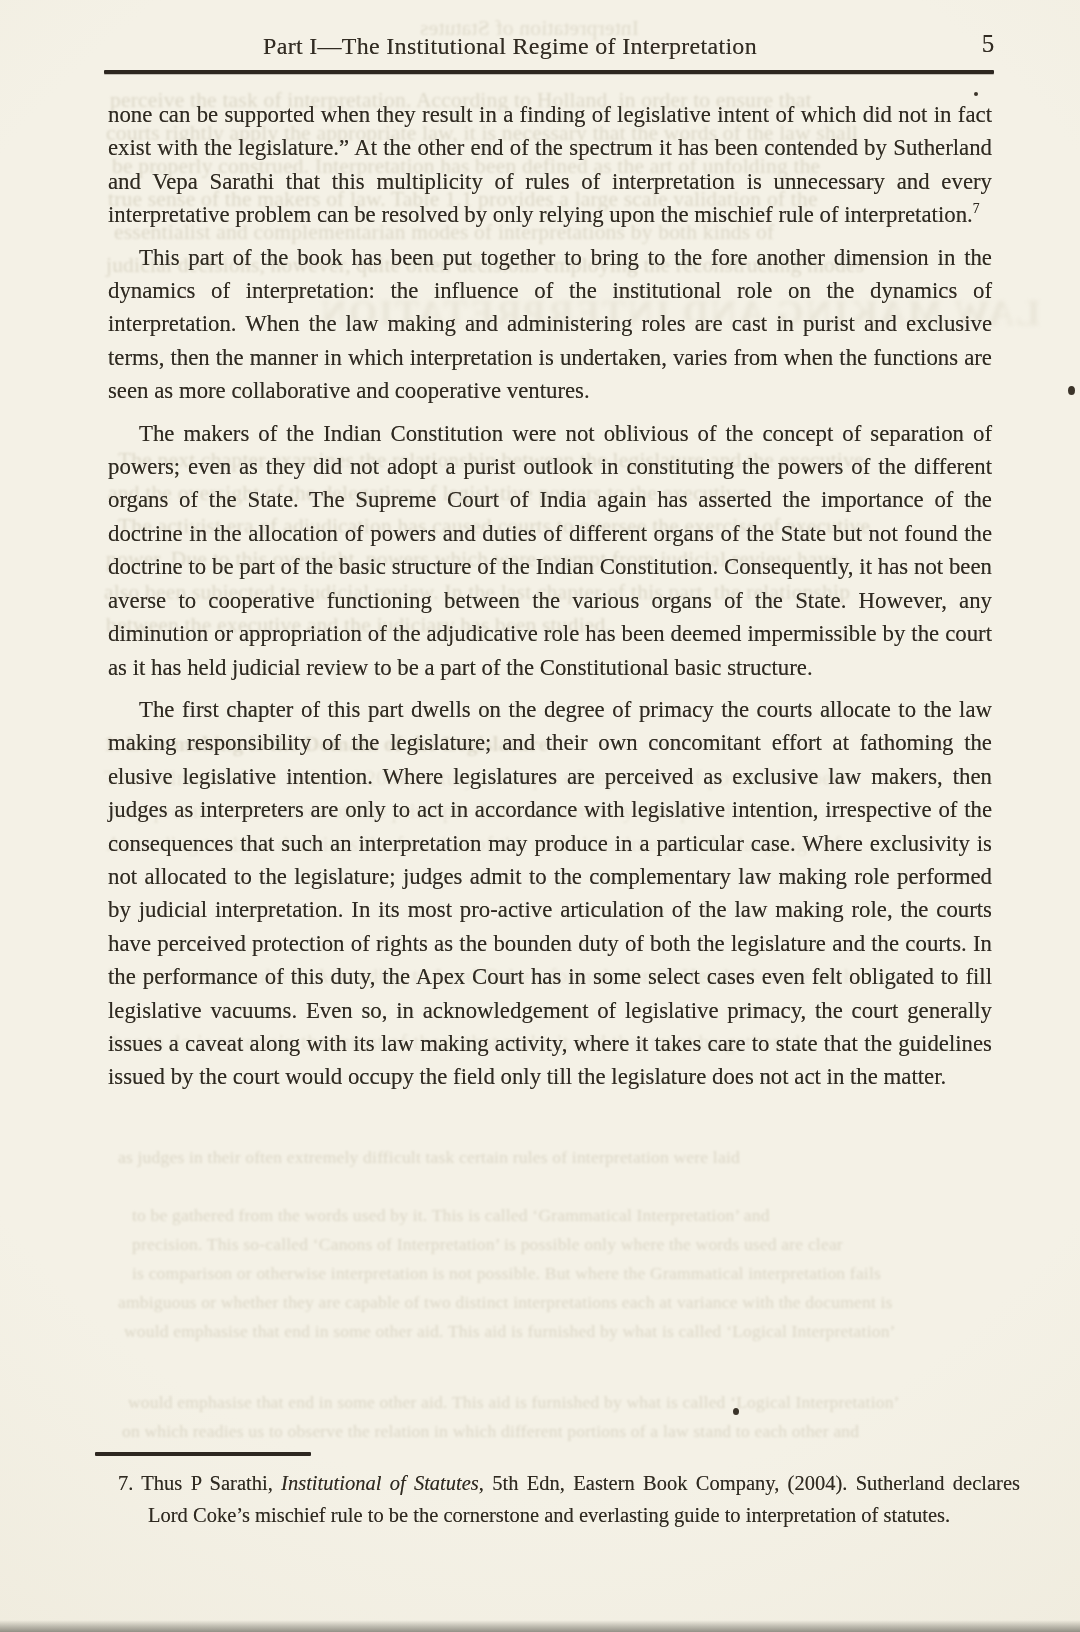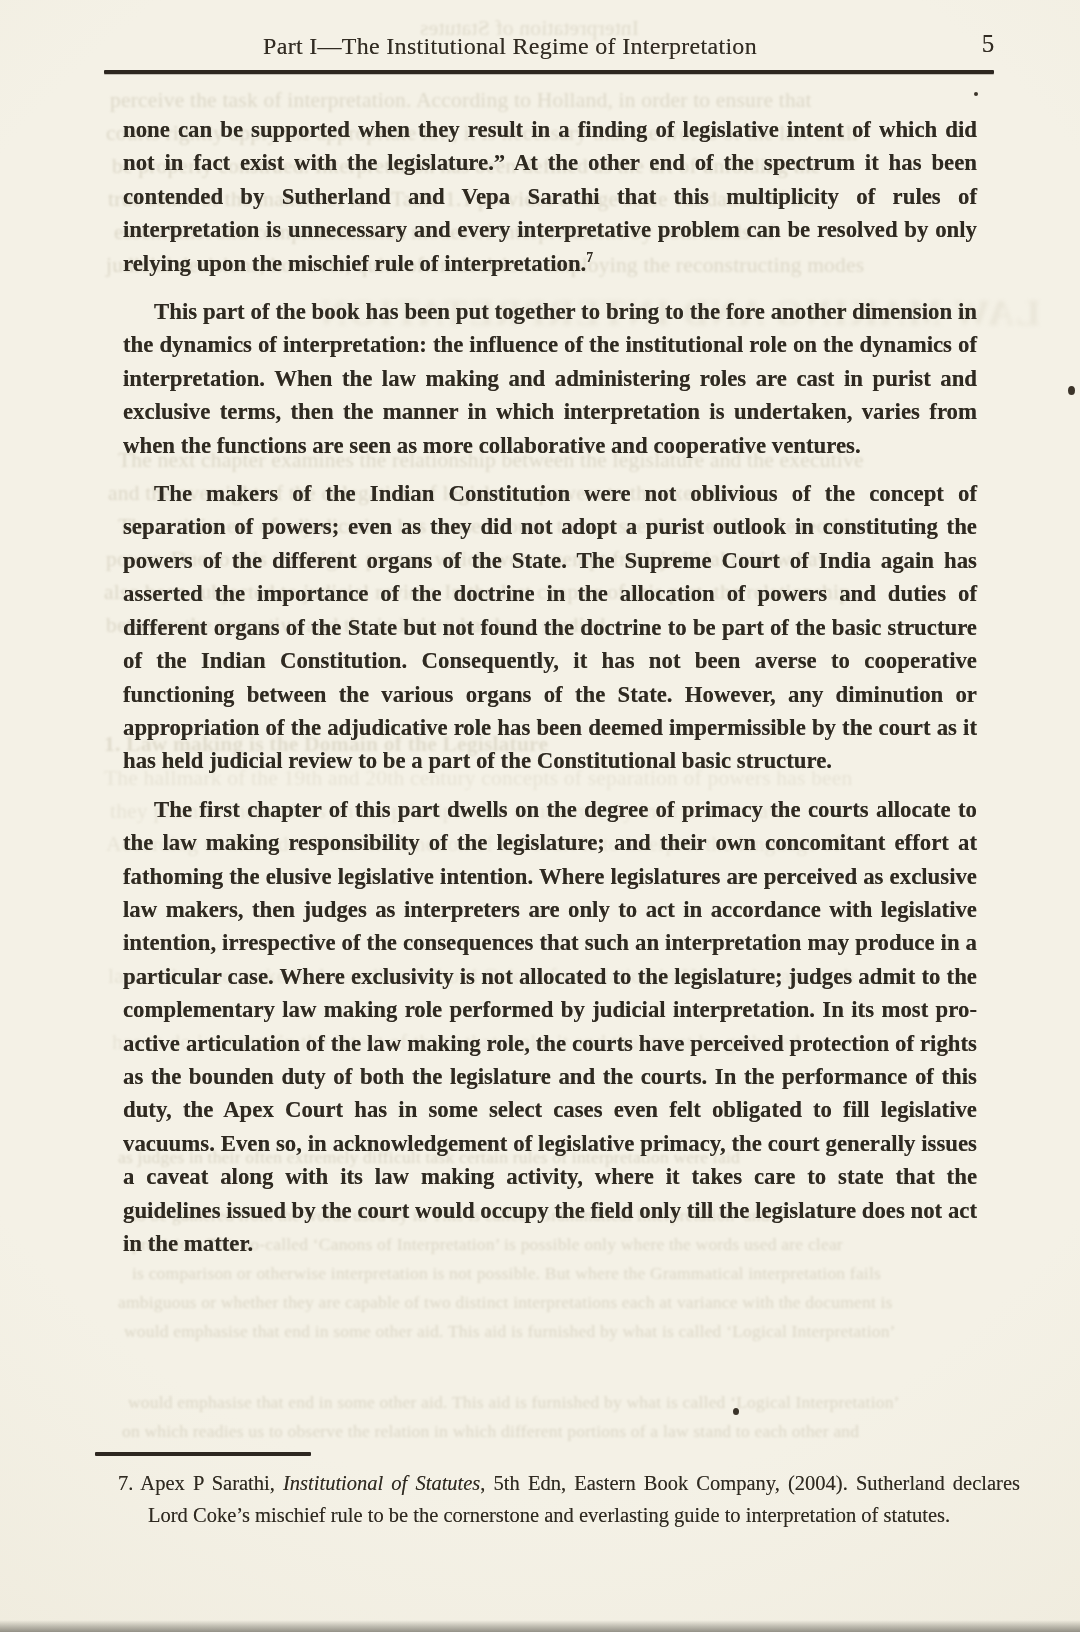--- a/index.html
+++ b/index.html
@@ -51,21 +51,21 @@
     background:#2d2720;border-radius:1px;
     box-shadow:0 1px 0 rgba(45,39,32,.25);
   }
   .body-text{
     position:absolute;top:98px;left:108px;width:884px;
     font-size:22.8px;line-height:33.4px;
     text-align:justify;
     color:#2f2a21;
     text-shadow:0 0 .6px rgba(47,42,33,.5);
   }
-  .body-text p{margin:15px;font-weight:bold;}
+  .body-text p{margin:0;}
   .body-text p + p{margin-top:9px;text-indent:31px;}
   .body-text sup{font-size:.6em;line-height:0;vertical-align:super;}
   .footnote-rule{
     position:absolute;top:1452px;left:95px;width:216px;height:4px;
     background:#2d2720;border-radius:1px;
   }
   .footnote{
     position:absolute;top:1468px;left:118px;width:872px;
     font-size:20.5px;line-height:31.5px;
     text-align:justify;
@@ -130,21 +130,21 @@
     <div class="header-rule"></div>
 
     <div class="body-text">
       <p><span>none can be supported when they result in a finding of legislative intent of which did not in fact exist with the legislature.” At the other end of the spectrum it has been contended by Sutherland and Vepa Sarathi that this multiplicity of rules of interpretation is unnecessary and every interpretative problem can be resolved by only relying upon the mischief rule of interpretation.</span><sup>7</sup></p>
       <p>This part of the book has been put together to bring to the fore another dimension in the dynamics of interpretation: the influence of the institutional role on the dynamics of interpretation. When the law making and administering roles are cast in purist and exclusive terms, then the manner in which interpretation is undertaken, varies from when the functions are seen as more collaborative and cooperative ventures.</p>
       <p>The makers of the Indian Constitution were not oblivious of the concept of separation of powers; even as they did not adopt a purist outlook in constituting the powers of the different organs of the State. The Supreme Court of India again has asserted the importance of the doctrine in the allocation of powers and duties of different organs of the State but not found the doctrine to be part of the basic structure of the Indian Constitution. Consequently, it has not been averse to cooperative functioning between the various organs of the State. However, any diminution or appropriation of the adjudicative role has been deemed impermissible by the court as it has held judicial review to be a part of the Constitutional basic structure.</p>
       <p>The first chapter of this part dwells on the degree of primacy the courts allocate to the law making responsibility of the legislature; and their own concomitant effort at fathoming the elusive legislative intention. Where legislatures are perceived as exclusive law makers, then judges as interpreters are only to act in accordance with legislative intention, irrespective of the consequences that such an interpretation may produce in a particular case. Where exclusivity is not allocated to the legislature; judges admit to the complementary law making role performed by judicial interpretation. In its most pro-active articulation of the law making role, the courts have perceived protection of rights as the bounden duty of both the legislature and the courts. In the performance of this duty, the Apex Court has in some select cases even felt obligated to fill legislative vacuums. Even so, in acknowledgement of legislative primacy, the court generally issues a caveat along with its law making activity, where it takes care to state that the guidelines issued by the court would occupy the field only till the legislature does not act in the matter.</p>
     </div>
 
     <div class="footnote-rule"></div>
-    <p class="footnote"><span>7.</span><span> Apex P Sarathi, </span><i>Institutional of Statutes</i><span>, 5th Edn, Eastern Book Company, (2004). Sutherland declares Lord Coke’s mischief rule to be the cornerstone and everlasting guide to interpretation of statutes.</span></p>
+    <p class="footnote"><span>7.</span><span> Thus P Sarathi, </span><i>Institutional of Statutes</i><span>, 5th Edn, Eastern Book Company, (2004). Sutherland declares Lord Coke’s mischief rule to be the cornerstone and everlasting guide to interpretation of statutes.</span></p>
 
     <div class="speck s1"></div>
     <div class="speck s2"></div>
     <div class="speck s3"></div>
     <div class="bottom-shadow"></div>
   </div>
 
 </div>
 
 </body></html>

